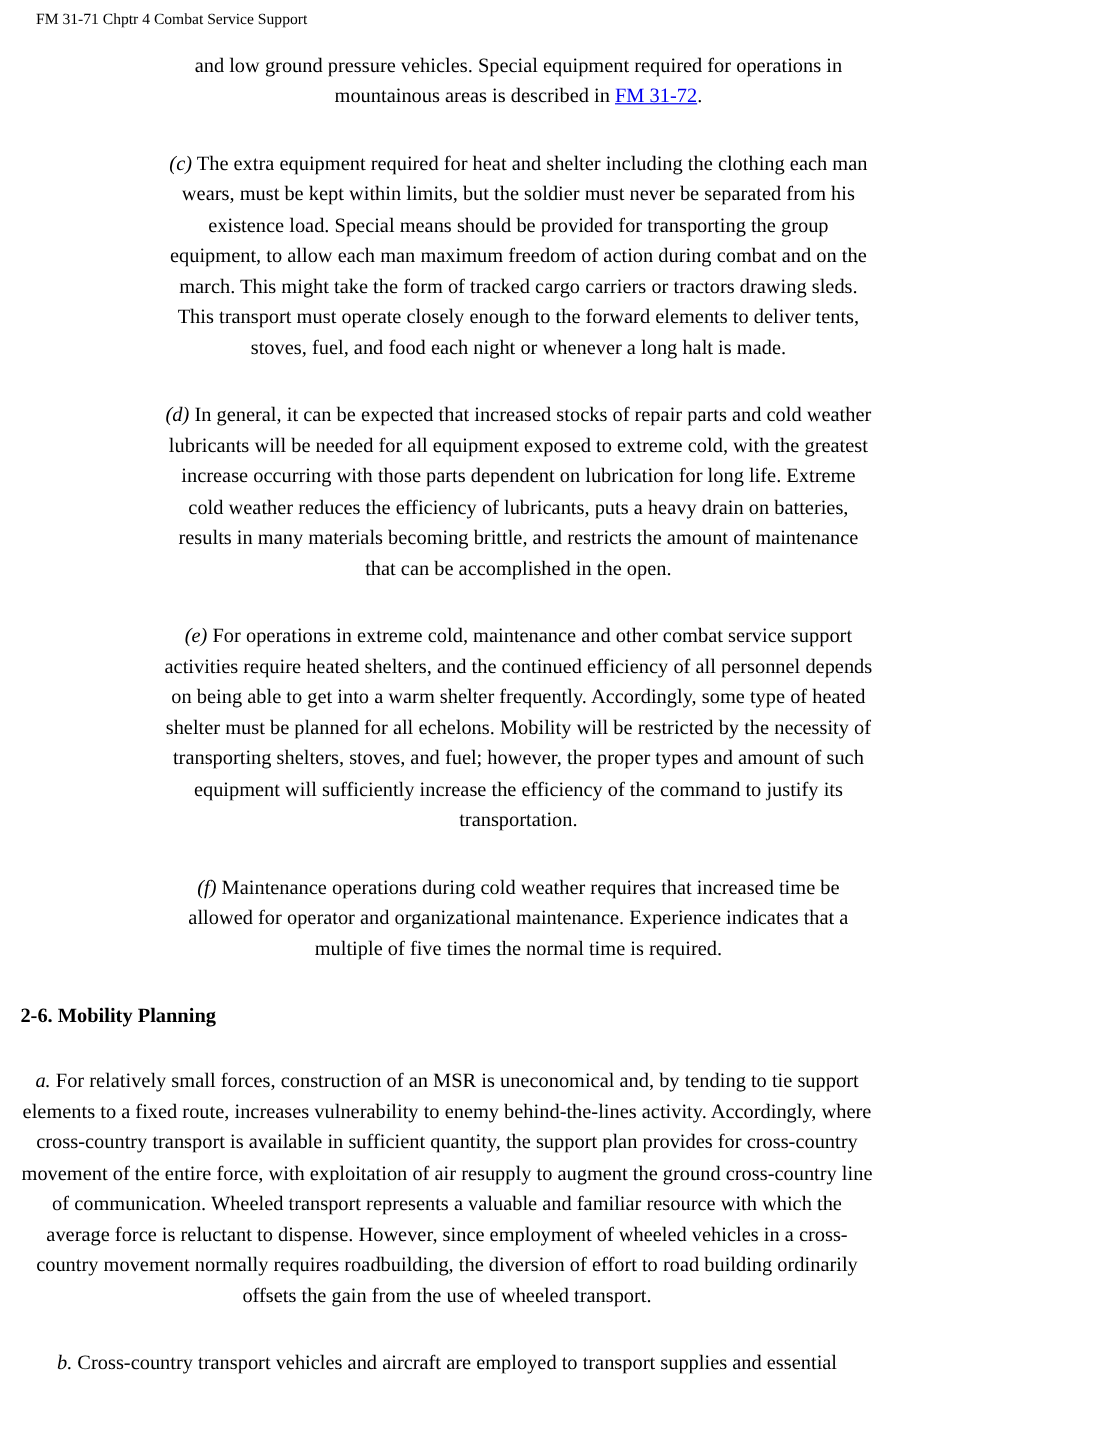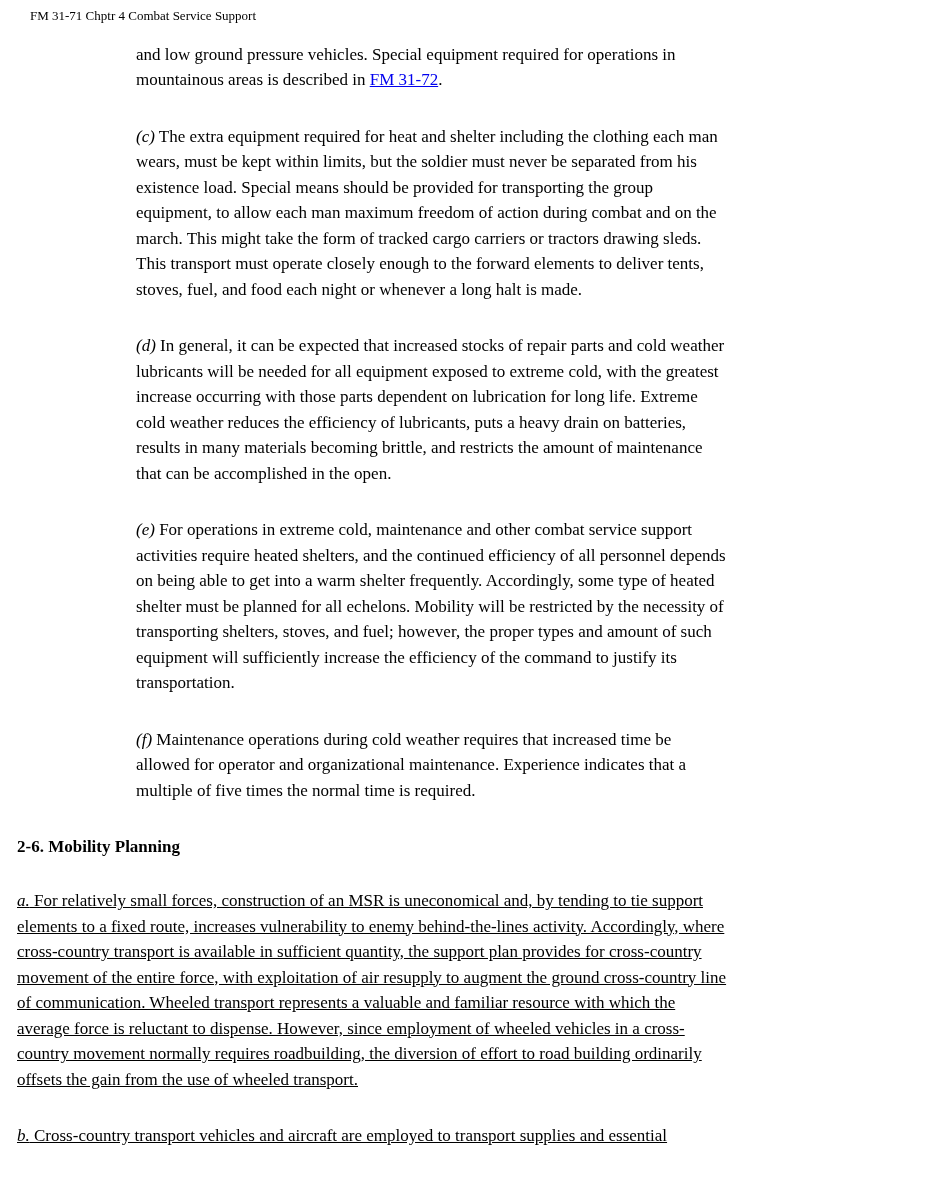--- a/index.html
+++ b/index.html
@@ -28,24 +28,24 @@
     font-size: 17px;
     line-height: 25.5px;
   }
   .indented {
     margin-left: 136px;
     margin-right: 18px;
   }
   .flush {
     margin-left: 17px;
     margin-right: 18px;
-    text-decoration: underline;
   }
   p.doc-para {
     margin: 0 0 31px 0;
+    text-align: center;
   }
   .it {
     font-style: italic;
   }
   h3.section-heading {
     font-size: 17px;
     font-weight: bold;
     margin: 0 0 29px 17px;
     line-height: 25px;
   }

